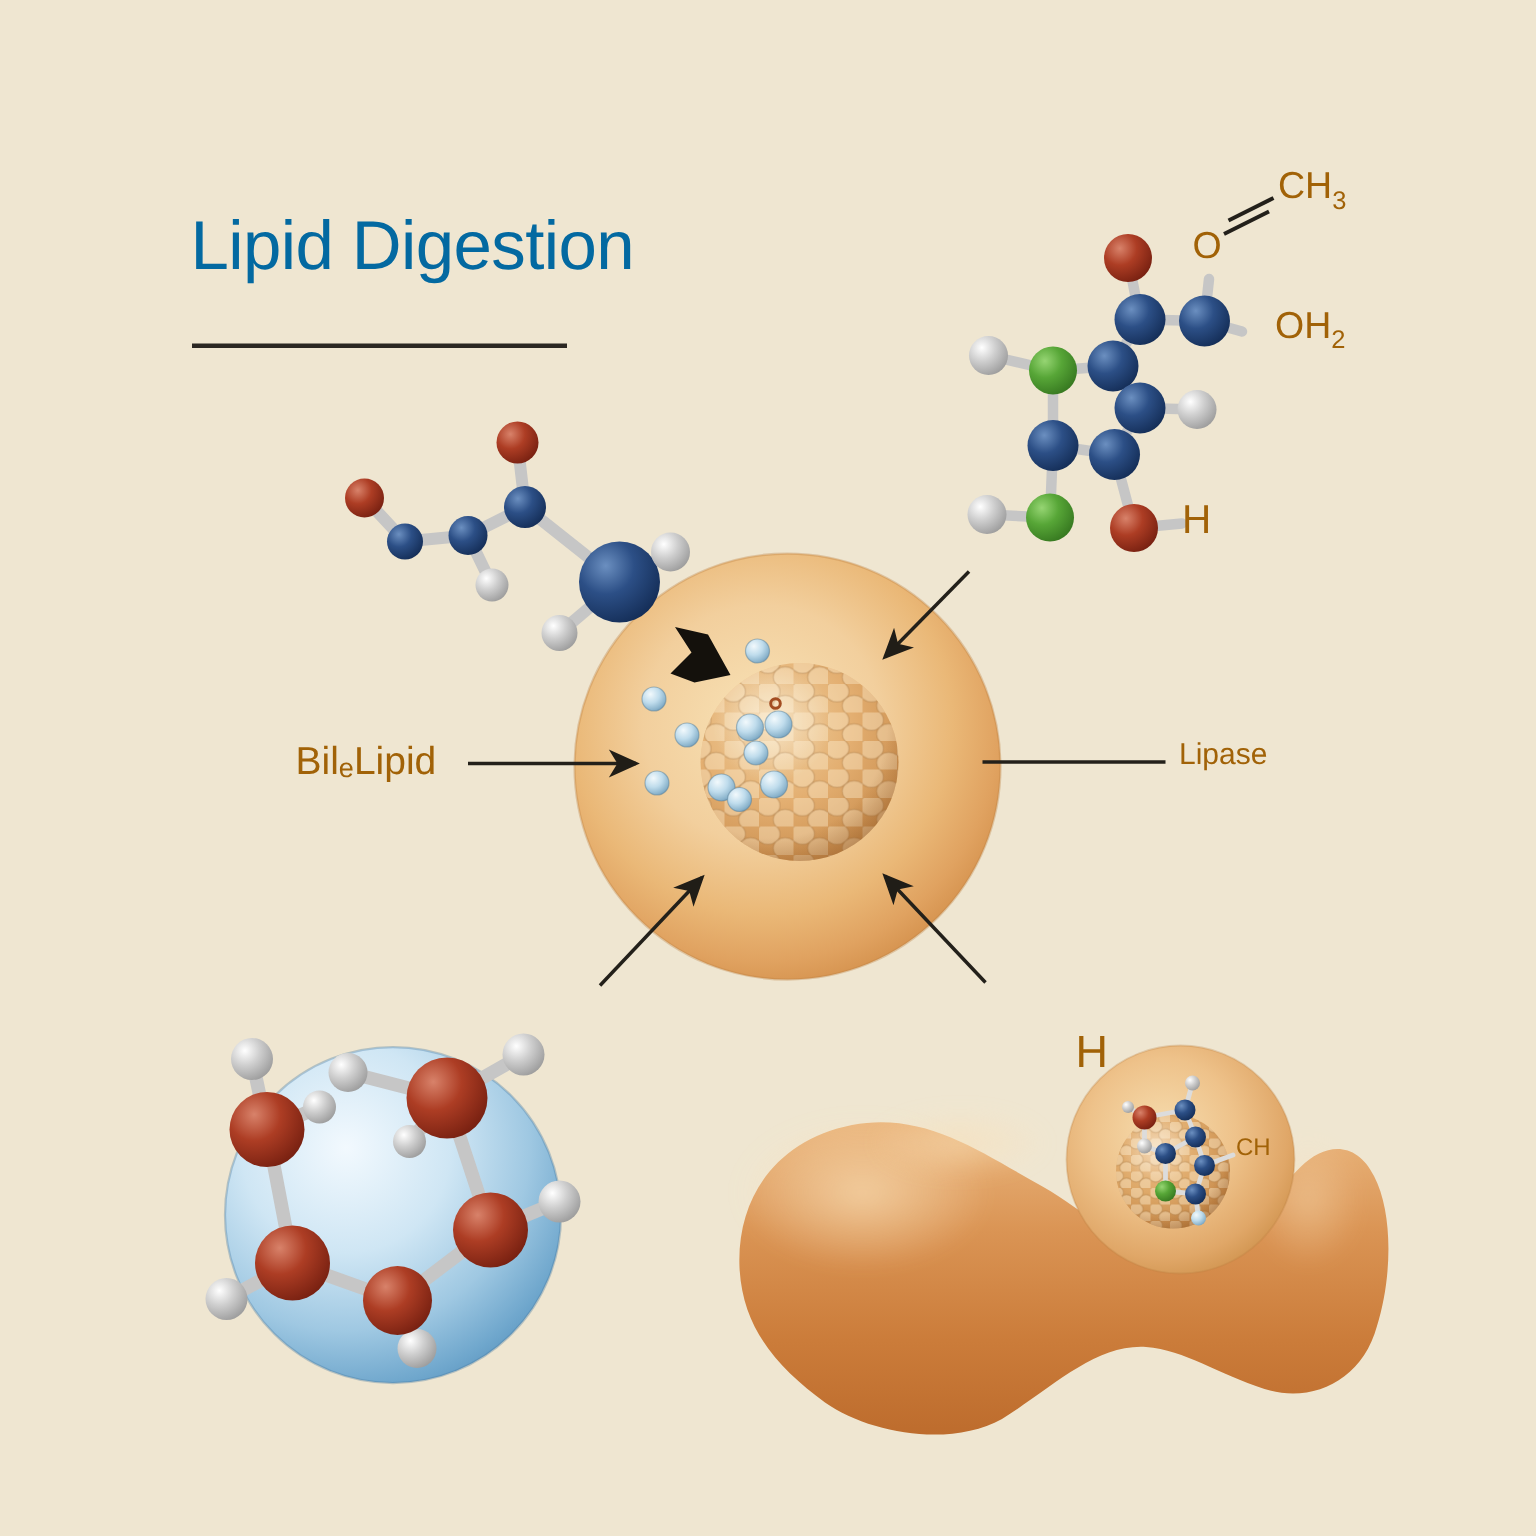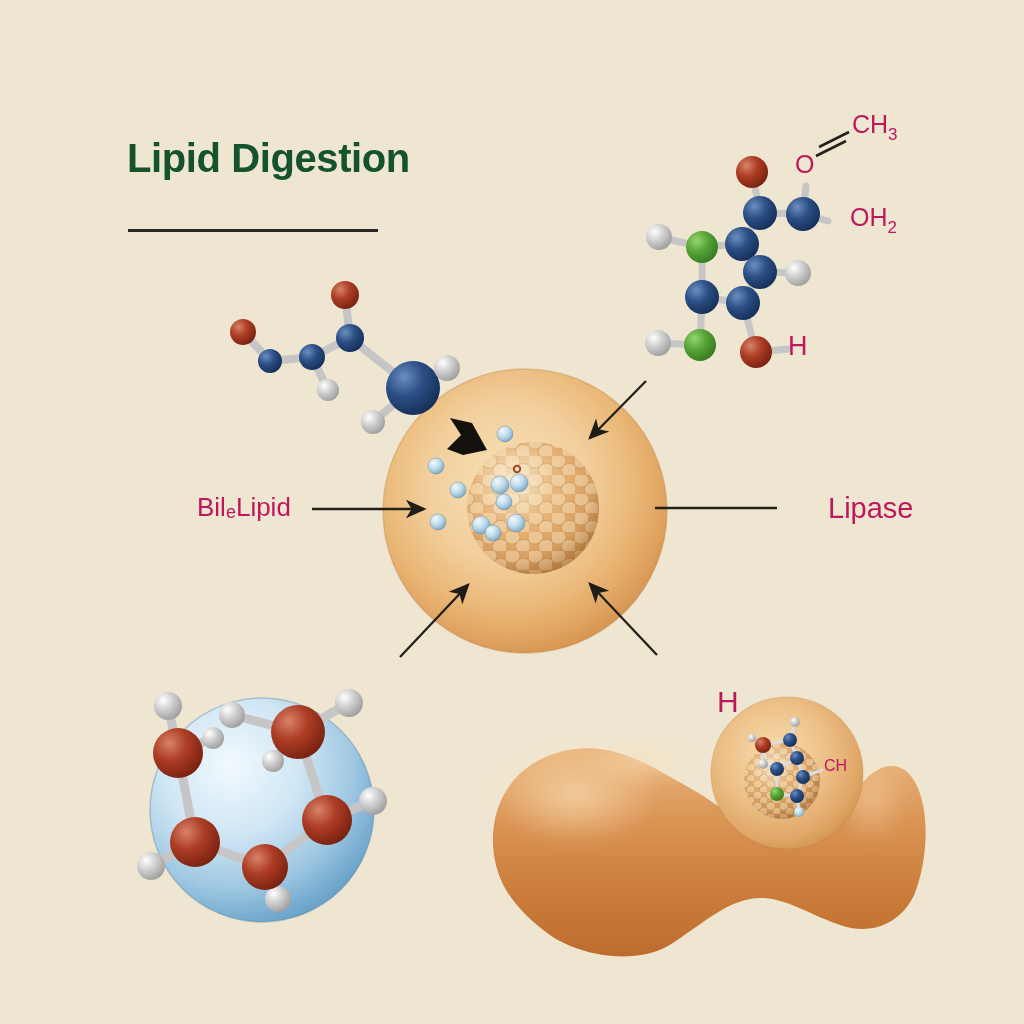--- a/index.html
+++ b/index.html
@@ -1,20 +1,20 @@
 <!DOCTYPE html>
 <html><head>
 <meta charset="utf-8">
 <style>
   html,body{margin:0;padding:0;background:#efe6d1;}
   #root{position:relative;width:1024px;height:1024px;background:#efe6d1;overflow:hidden;
         font-family:"Liberation Sans",sans-serif;}
   #art{position:absolute;left:0;top:0;z-index:1;}
-  .lbl{position:absolute;z-index:2;color:#be185d;white-space:nowrap;}
-  .title-line{left:127px;font-size:40px;font-weight:bold;letter-spacing:-0.4px;color:#14532d;}
+  .lbl{position:absolute;z-index:2;color:#a16207;white-space:nowrap;}
+  .title-line{left:127px;font-size:46px;font-weight:normal;letter-spacing:-0.4px;color:#0369a1;}
   .underline{position:absolute;z-index:2;left:128px;top:229px;width:250px;height:3px;background:#2b2722;}
   .sub{font-size:17px;}
   .sub-low{vertical-align:-7px;}
   .sub-mid{font-size:18px;vertical-align:-2px;}
 </style>
 </head>
 <body>
 
 <div id="root">
 
@@ -278,21 +278,21 @@
         <circle cx="799" cy="812" r="5" fill="url(#gBead)"></circle>
       </g>
     </g>
   </svg>
 
   <div class="lbl title-line" style="top:136px;">Lipid Digestion</div>
   <div class="underline"></div>
 
   <div class="lbl" style="left:197px;top:492px;font-size:26px;"><span>Bil</span><span class="sub-mid">e</span><span>Lipid</span></div>
 
-  <div class="lbl" style="left:828px;top:492px;font-size:29px;text-align:center;">Lipase</div>
+  <div class="lbl" style="left:786px;top:492px;font-size:20px;text-align:center;">Lipase</div>
 
   <div class="lbl" style="left:852px;top:110px;font-size:25px;"><span>CH</span><span class="sub sub-low">3</span></div>
 
   <div class="lbl" style="left:795px;top:150px;font-size:25px;">O</div>
 
   <div class="lbl" style="left:829px;top:203px;font-size:25px;margin-left:21px;"><span>OH</span><span class="sub sub-low">2</span></div>
 
   <div class="lbl" style="left:788px;top:331px;font-size:27px;">H</div>
 
   <div class="lbl" style="left:717px;top:685px;font-size:30px;">H</div>

